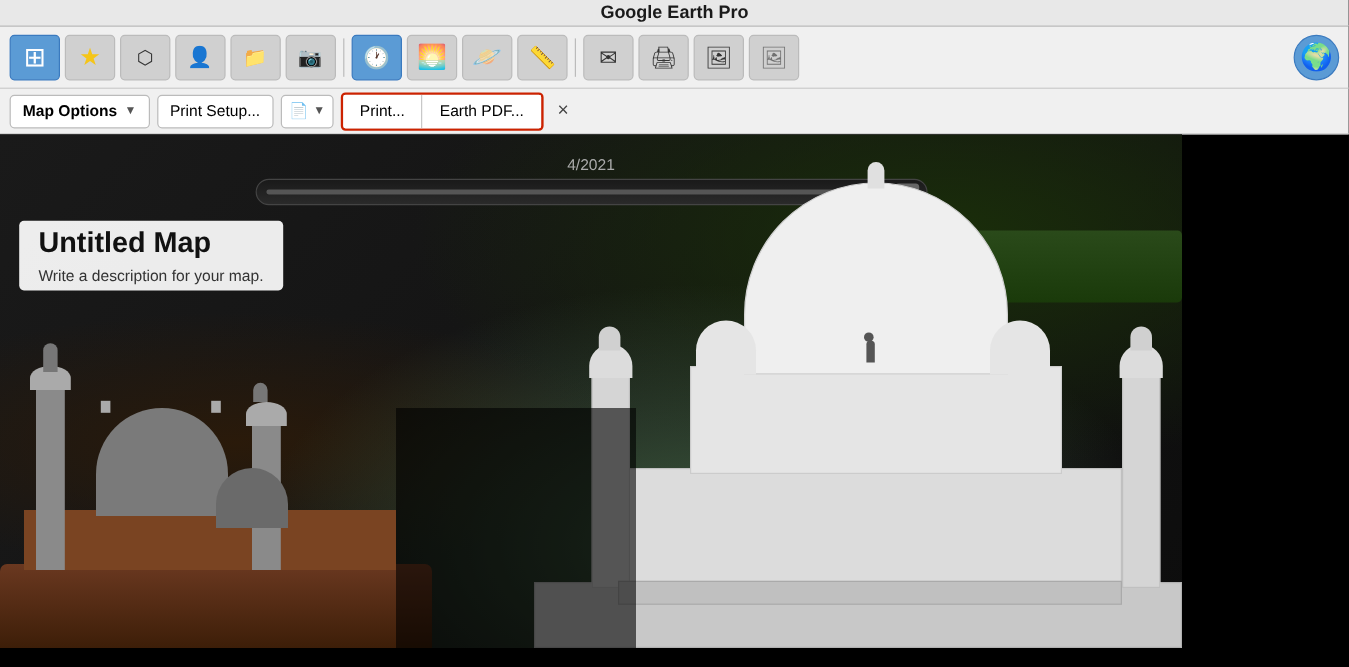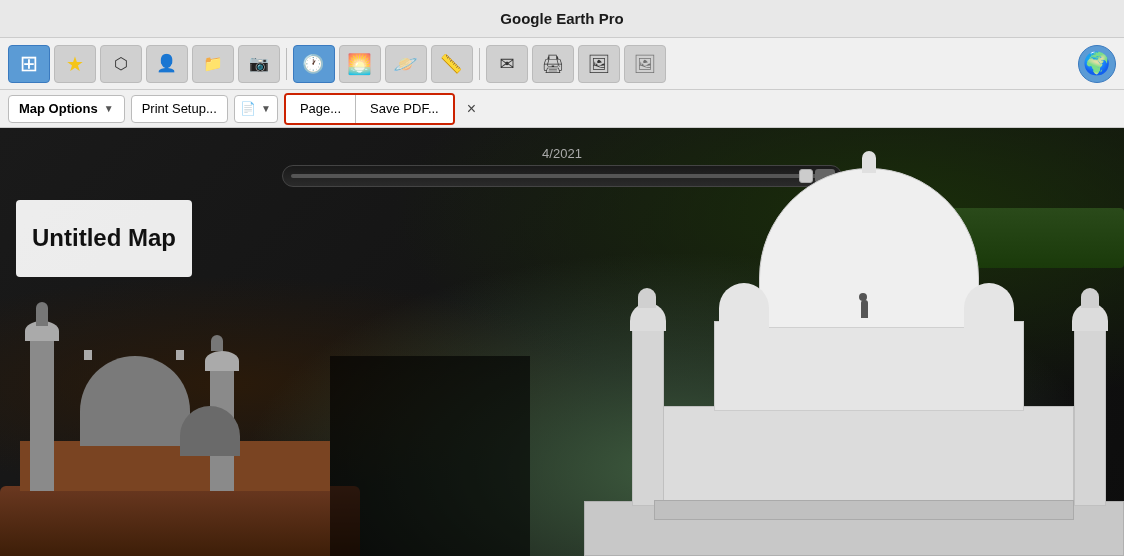--- a/index.html
+++ b/index.html
@@ -7,21 +7,21 @@
       width: 1124px;
       height: 556px;
       overflow: hidden;
       font-family: -apple-system, BlinkMacSystemFont, "Segoe UI", sans-serif;
       background: #000;
     }
 
     
     .title-bar {
       background: #e8e8e8;
-      height: 38px;
+      height: 22px;
       display: flex;
       align-items: center;
       justify-content: center;
       border-bottom: 1px solid #ccc;
     }
     .title-bar-text {
       font-size: 15px;
       font-weight: 600;
       color: #1a1a1a;
     }
@@ -169,21 +169,21 @@
       cursor: pointer;
       color: #444;
       padding: 2px 6px;
       display: flex;
       align-items: center;
     }
 
     
     .map-content {
       position: relative;
-      width: 1124px;
+      width: 985px;
       height: 428px;
       overflow: hidden;
       background: #111;
     }
 
     
     .map-bg {
       position: absolute;
       inset: 0;
       background:
@@ -245,21 +245,21 @@
       right: 6px;
     }
 
     
     .map-info-box {
       position: absolute;
       top: 72px;
       left: 16px;
       background: rgba(255,255,255,0.92);
       border-radius: 4px;
-      padding: 24px 16px;
+      padding: 5px 16px;
       max-width: 340px;
     }
     .map-title {
       font-size: 24px;
       font-weight: 700;
       color: #111;
       line-height: 1.2;
     }
     .map-description {
       font-size: 13px;
@@ -353,24 +353,24 @@
     <span>Print Setup...</span>
   </button>
 
   <button class="doc-btn">
     <span>📄</span>
     <span style="font-size:10px; color:#555;">▼</span>
   </button>
 
   <div class="print-group">
     <button class="print-btn">
-      <span>Page...</span>
+      <span>Print...</span>
     </button>
     <button class="save-pdf-btn">
-      <span>Save PDF...</span>
+      <span>Earth PDF...</span>
     </button>
   </div>
 
   <button class="close-x-btn">
     <span>×</span>
   </button>
 </div>
 
 <div class="map-content">
   <div class="map-bg"></div>
@@ -381,20 +381,21 @@
     <span class="time-label">4/2021</span>
     <div class="time-slider-track">
       <div class="time-slider-fill"></div>
       <div class="time-slider-thumb"></div>
       <div class="time-slider-end"></div>
     </div>
   </div>
 
   <div class="map-info-box">
     <div class="map-title">Untitled Map</div>
+    <div class="map-description">Write a description for your map.</div>
   </div>
 
   <div style="position:absolute; bottom:0; left:0; width:360px; height:320px;">
 
     <div style="position:absolute; bottom:0; left:0; width:360px; height:70px; background: linear-gradient(180deg, #6a3820 0%, #3d1e08 100%); border-radius:6px 6px 0 0;"></div>
 
     <div style="position:absolute; bottom:65px; left:20px; width:310px; height:50px; background:#7a4422;"></div>
 
     <div style="position:absolute; bottom:65px; left:30px; width:24px; height:160px; background:#8a8a8a;"></div>
     <div style="position:absolute; bottom:215px; left:25px; width:34px; height:20px; background:#aaa; border-radius:50% 50% 0 0;"></div>

